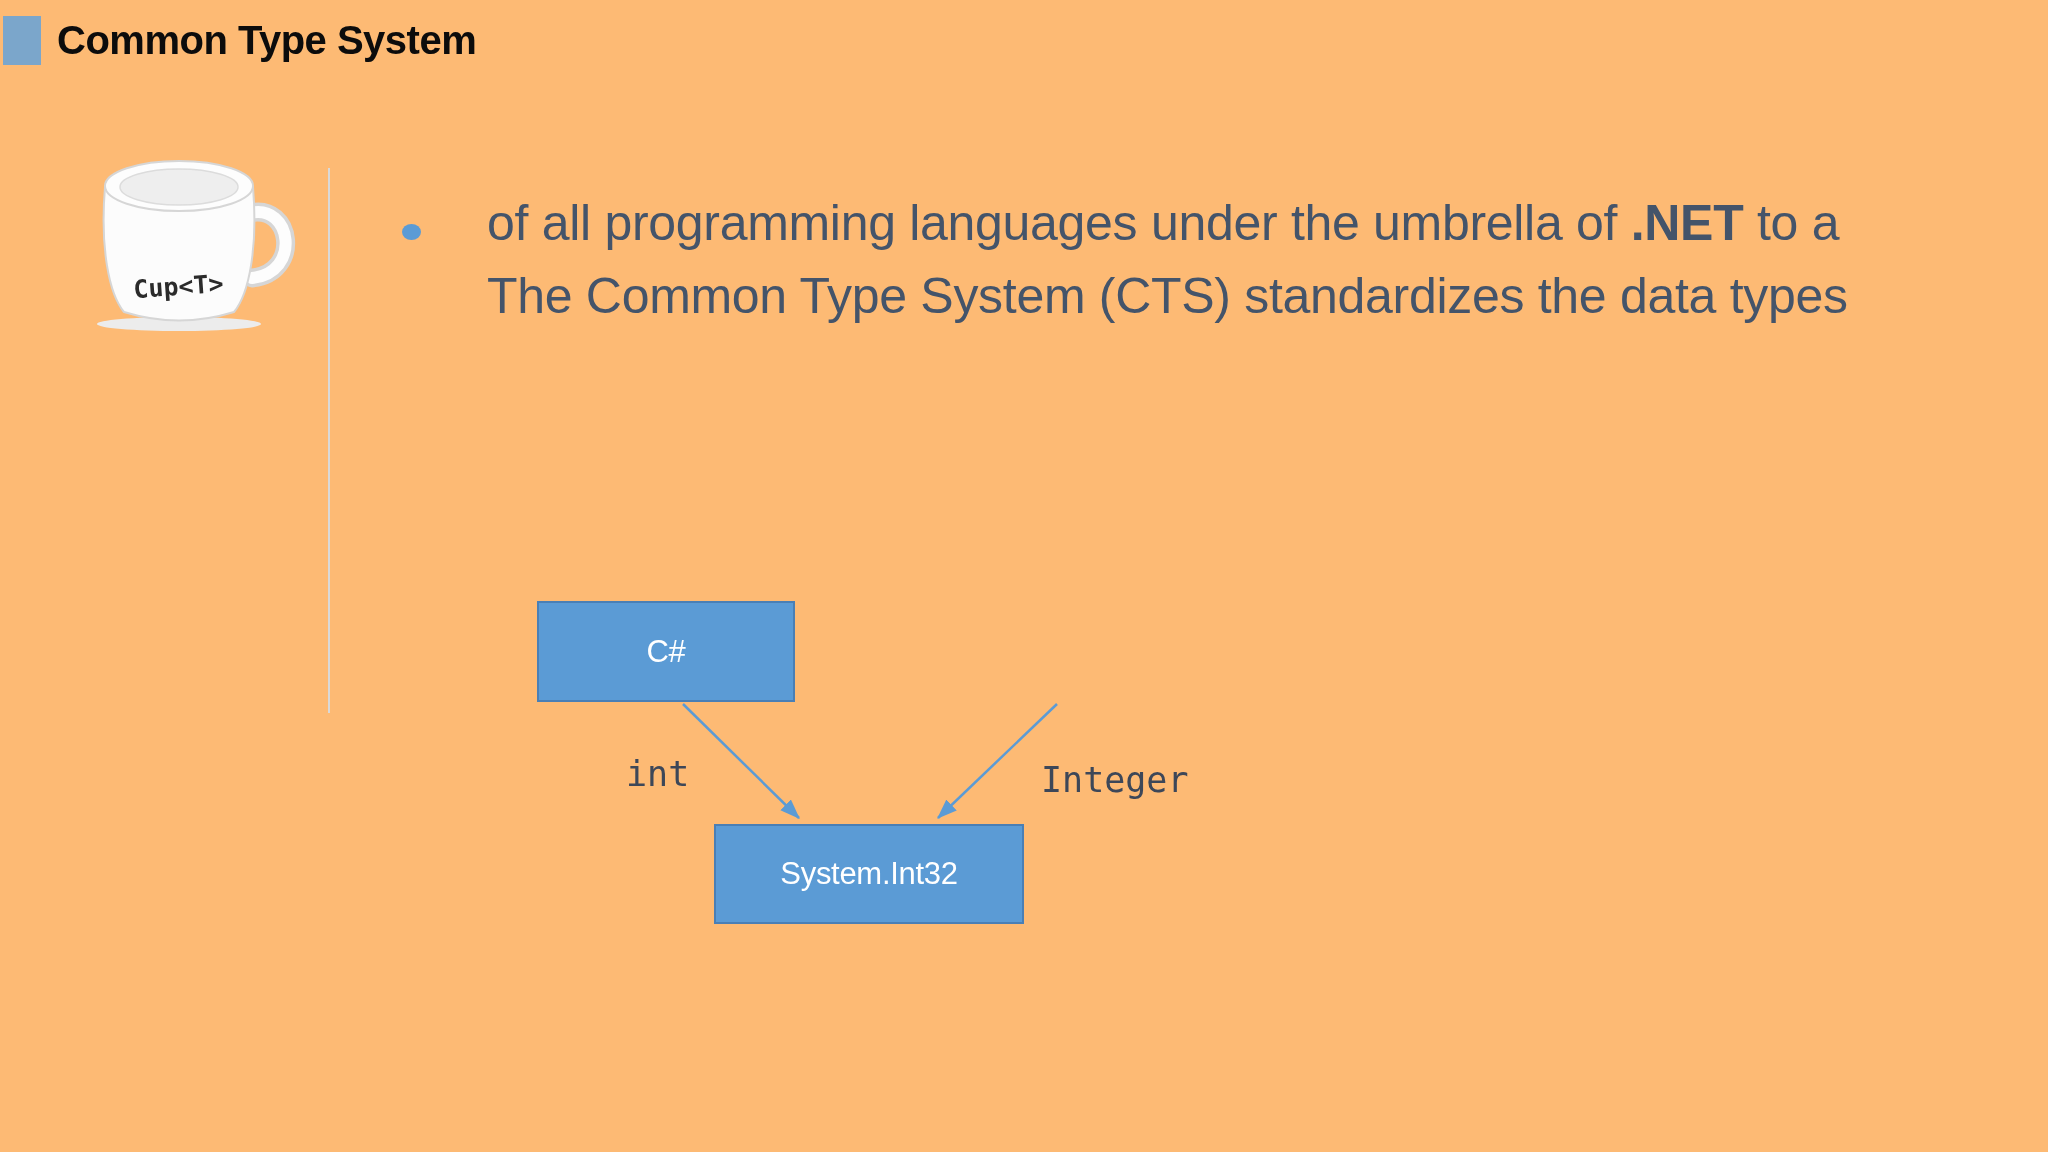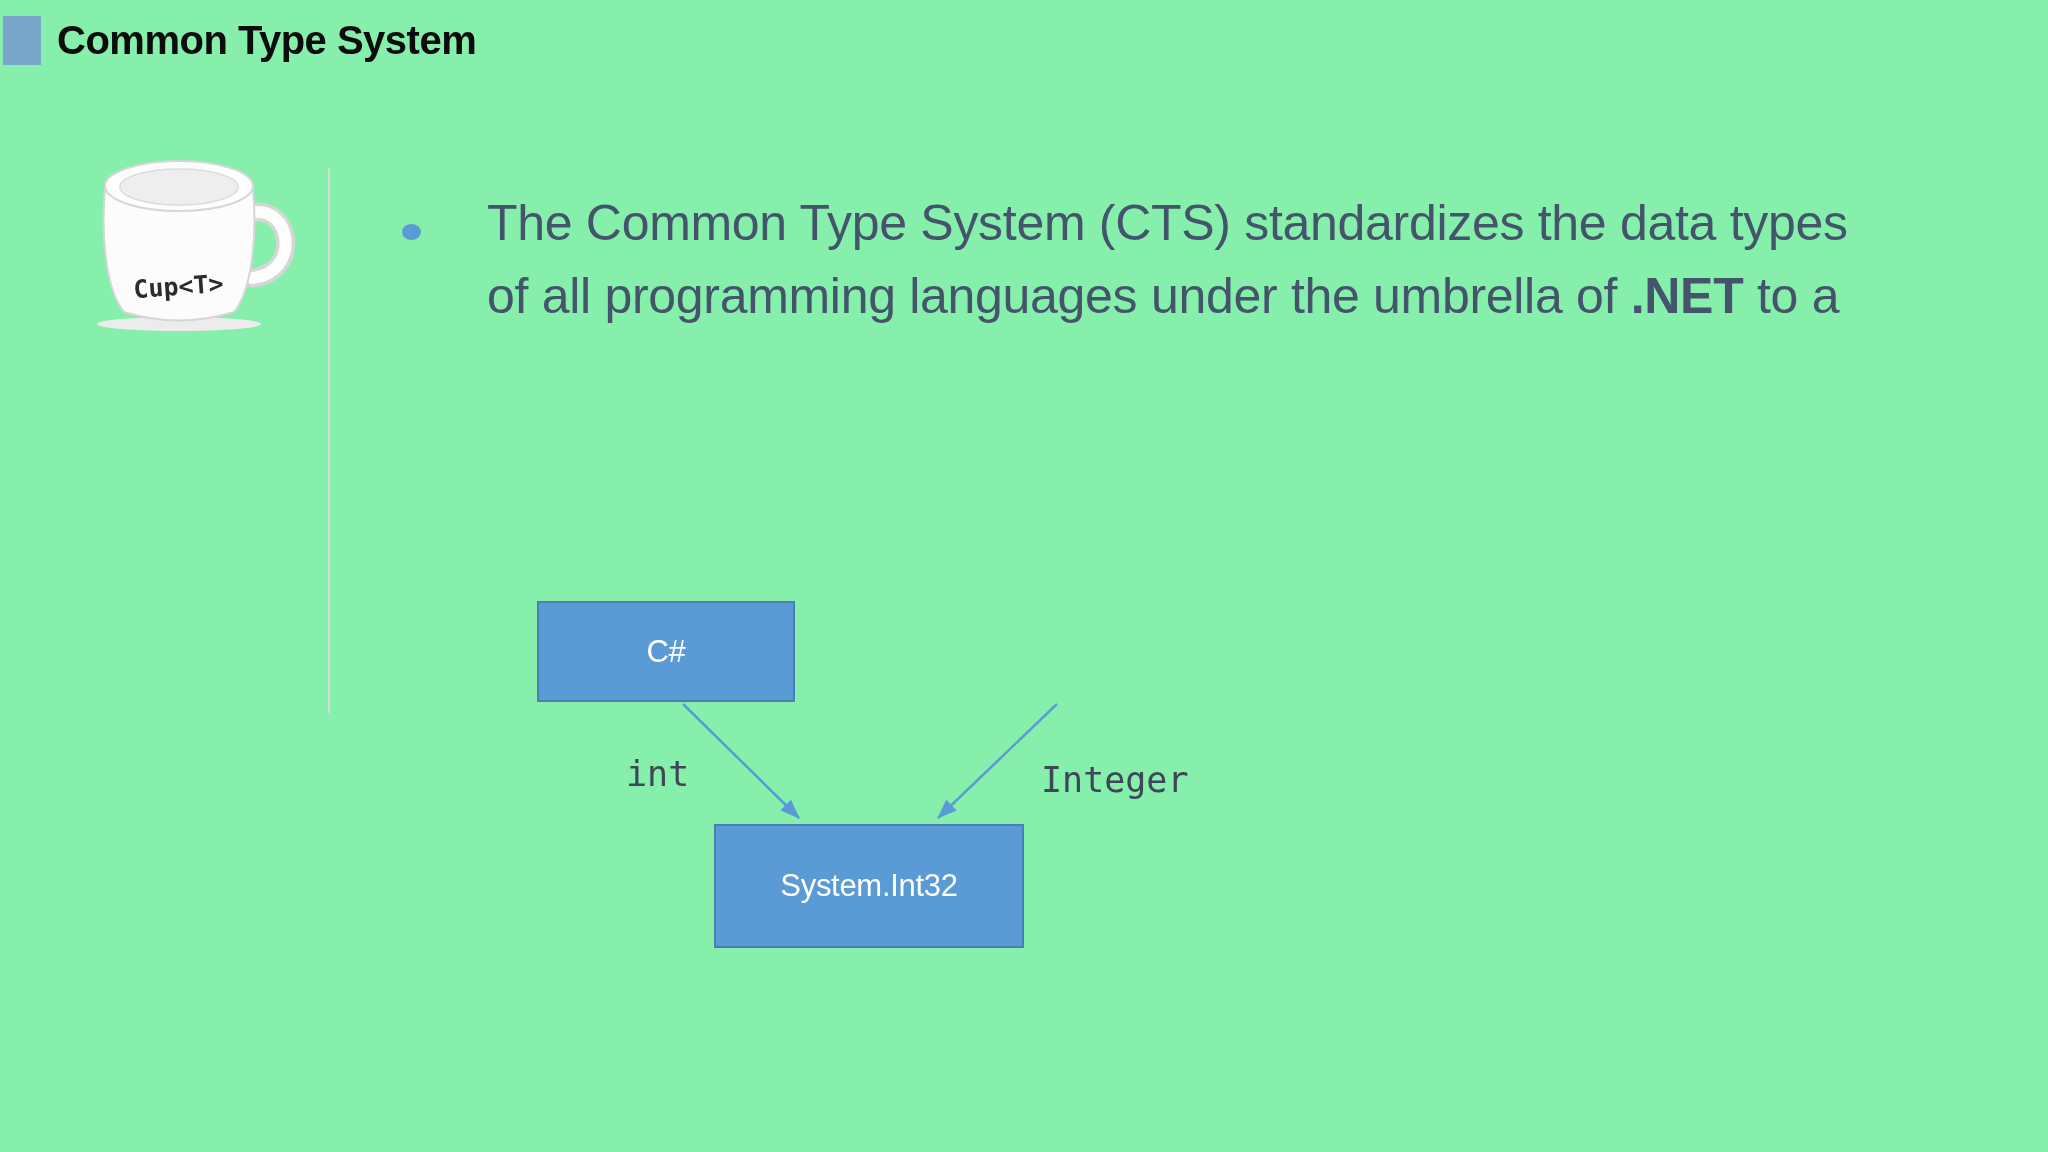--- a/index.html
+++ b/index.html
@@ -1,20 +1,20 @@
 <!DOCTYPE html>
 <html><head>
 <meta charset="utf-8">
 <style>
   html, body { margin: 0; padding: 0; background: #ffffff; }
   #slide {
     position: relative;
     width: 2048px;
     height: 1152px;
-    background: #86efac;
+    background: #fdba74;
     overflow: hidden;
     font-family: "Liberation Sans", sans-serif;
   }
 
   
   .title-square {
     position: absolute; left: 3px; top: 16px;
     width: 38px; height: 49px;
     background: #7ba6cb;
   }
@@ -59,21 +59,21 @@
     background: #5b9bd5;
     border: 2px solid #4a7fb5;
     box-sizing: border-box;
     display: flex; align-items: center; justify-content: center;
     color: #ffffff;
     font-size: 31px;
     letter-spacing: -0.3px;
   }
   .box-csharp   { left: 537px; top: 601px; width: 258px; height: 101px; }
   .box-vb       { left: 947px; top: 601px; width: 263px; height: 101px; }
-  .box-int32    { left: 714px; top: 824px; width: 310px; height: 124px; }
+  .box-int32    { left: 714px; top: 824px; width: 310px; height: 100px; }
 
   .edge-label {
     position: absolute;
     font-family: "DejaVu Sans Mono", monospace;
     font-size: 35px;
     color: #3d4758;
     white-space: nowrap;
     margin-top: 20px;
   }
   .label-int     { left: 626px; top: 734px; }
@@ -103,22 +103,22 @@
       <ellipse cx="105" cy="34" rx="59" ry="18" fill="#eeeeee" stroke="#dcdcdc" stroke-width="1.5"></ellipse>
 
       <text x="105" y="142" text-anchor="middle" transform="rotate(-4 105 142)" font-family="DejaVu Sans Mono, monospace" font-size="25" font-weight="bold" fill="#2b2b2b">Cup&lt;T&gt;</text>
     </svg>
   </div>
 
   <div class="divider"></div>
 
   <div class="bullet-dot"></div>
   <div class="bullet-text">
+    <div><span>of all programming languages under the umbrella of </span><span class="bold">.NET</span><span> to a</span></div>
     <div><span>The Common Type System (CTS) standardizes the data types</span></div>
-    <div><span>of all programming languages under the umbrella of </span><span class="bold">.NET</span><span> to a</span></div>
   </div>
 
   <svg class="arrows-svg" viewBox="0 0 2048 1152">
     <defs>
       <marker id="arrowhead" markerWidth="10" markerHeight="8" refX="7.5" refY="3" orient="auto" markerUnits="strokeWidth">
         <path d="M0,0 L8,3 L0,6 Z" fill="#5b9bd5"></path>
       </marker>
     </defs>
     <line x1="683" y1="704" x2="799" y2="818" stroke="#5b9bd5" stroke-width="2.5" marker-end="url(#arrowhead)"></line>
     <line x1="1057" y1="704" x2="938" y2="818" stroke="#5b9bd5" stroke-width="2.5" marker-end="url(#arrowhead)"></line>

